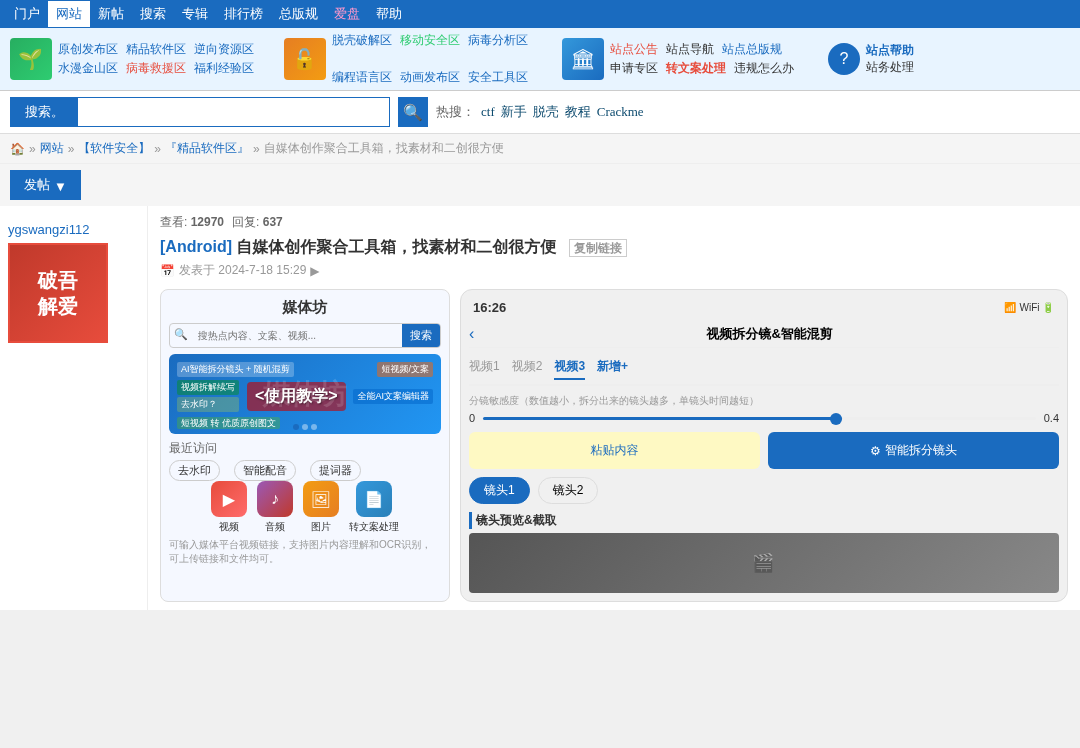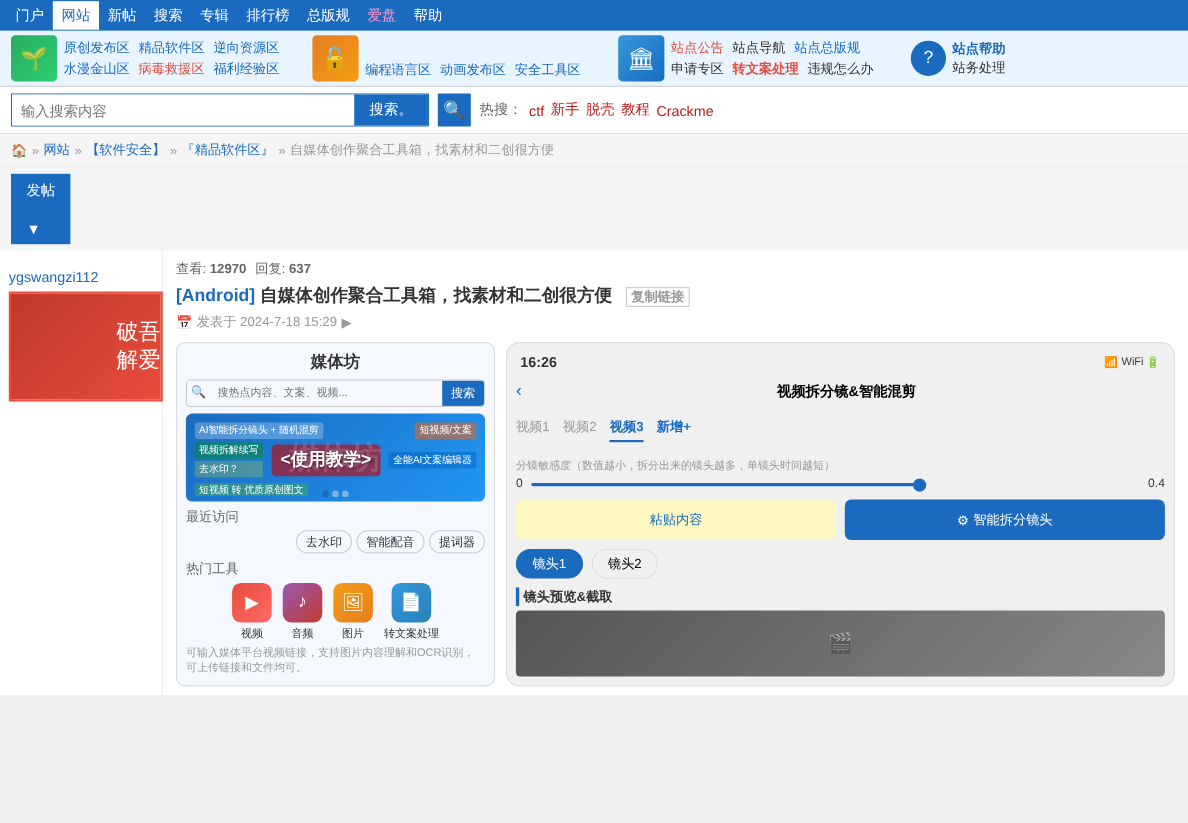--- a/index.html
+++ b/index.html
@@ -19,39 +19,39 @@
     .link-item.green { color: #2ecc71; }
     .link-item.red { color: #e74c3c; }
 
     
     .search-bar { background: #fff; padding: 6px 10px; display: flex; align-items: center; gap: 8px; border-bottom: 1px solid #ddd; }
     .search-input-wrap { display: flex; flex: 1; max-width: 380px; border: 1px solid #1a6bbf; }
     .search-input { flex: 1; padding: 5px 8px; border: none; outline: none; font-size: 13px; color: #999; }
     .search-btn { background: #1a6bbf; color: #fff; border: none; padding: 5px 14px; cursor: pointer; font-size: 13px; }
     .search-icon-btn { background: #1a6bbf; color: #fff; border: none; width: 30px; height: 30px; cursor: pointer; display: flex; align-items: center; justify-content: center; font-size: 16px; }
     .hot-search { display: flex; gap: 6px; align-items: center; font-size: 13px; color: #666; }
-    .hot-tag { color: #b91c1c; cursor: pointer; }
+    .hot-tag { color: #0c4a6e; cursor: pointer; font-family: Liberation Serif, serif; }
 
     
     .breadcrumb { background: #f5f5f5; padding: 6px 10px; display: flex; align-items: center; gap: 4px; border-bottom: 1px solid #eee; font-size: 12px; color: #666; }
     .breadcrumb a { color: #1a6bbf; cursor: pointer; }
     .breadcrumb span { color: #999; }
 
     
     .post-btn-bar { background: #f5f5f5; padding: 6px 10px; }
-    .post-btn { background: #1a6bbf; color: #fff; border: none; padding: 6px 14px; cursor: pointer; font-size: 13px; display: flex; align-items: flex-start; gap: 19px; flex-direction: column; }
+    .post-btn { background: #1a6bbf; color: #fff; border: none; padding: 6px 14px; cursor: pointer; font-size: 13px; display: flex; align-items: flex-end; gap: 4px; }
 
     
     .main-content { display: flex; background: #fff; }
 
     
     .sidebar { width: 148px; min-width: 148px; border-right: 1px solid #eee; padding: 8px 0; }
     .sidebar-user { padding: 8px; }
     .sidebar-username { font-size: 13px; color: #1a6bbf; margin-bottom: 6px; cursor: pointer; }
-    .sidebar-avatar { width: 140px; height: 100px; background: linear-gradient(135deg, #c0392b, #e74c3c); display: flex; align-items: center; justify-content: flex-end; font-size: 24px; font-weight: normal; color: #fff; border: 2px solid #e74c3c; }
+    .sidebar-avatar { width: 100px; height: 100px; background: linear-gradient(135deg, #c0392b, #e74c3c); display: flex; align-items: center; justify-content: center; font-size: 24px; font-weight: bold; color: #fff; border: 2px solid #e74c3c; }
 
     
     .post-area { flex: 1; padding: 8px 12px; }
     .post-header { margin-bottom: 8px; }
     .post-title { font-size: 16px; color: #333; font-weight: bold; margin-bottom: 4px; }
     .post-title .tag-android { color: #1a6bbf; font-weight: bold; }
     .copy-link { font-size: 12px; color: #999; cursor: pointer; border: 1px solid #ccc; padding: 1px 4px; margin-left: 8px; }
     .post-meta { font-size: 12px; color: #999; display: flex; align-items: center; gap: 4px; margin-bottom: 10px; }
     .post-meta-icon { color: #1a6bbf; }
 
@@ -63,21 +63,21 @@
     
     .app-title { text-align: center; font-size: 15px; font-weight: bold; color: #333; margin-bottom: 6px; }
     .app-search { display: flex; border: 1px solid #ccc; border-radius: 4px; overflow: hidden; margin-bottom: 6px; }
     .app-search input { flex: 1; border: none; padding: 4px 6px; font-size: 11px; color: #999; background: #f9f9f9; outline: none; }
     .app-search-btn { background: #1a6bbf; color: #fff; border: none; padding: 4px 8px; font-size: 11px; cursor: pointer; }
 
     .app-banner { background: linear-gradient(135deg, #1a6bbf, #2196F3); border-radius: 6px; padding: 8px; margin-bottom: 6px; color: #fff; font-size: 12px; position: relative; overflow: hidden; height: 80px; }
     .app-banner-watermark { position: absolute; top: 50%; left: 50%; transform: translate(-50%, -50%); font-size: 28px; font-weight: bold; color: rgba(255,255,255,0.15); white-space: nowrap; }
 
     .app-section { font-size: 12px; color: #666; margin: 6px 0 3px; }
-    .app-tags { display: flex; gap: 4px; flex-wrap: wrap; justify-content: flex-end; }
+    .app-tags { display: flex; gap: 14px; flex-wrap: wrap; }
     .app-tag { border: 1px solid #ccc; padding: 2px 8px; border-radius: 12px; font-size: 11px; color: #333; cursor: pointer; }
 
     .app-hot { font-size: 12px; color: #666; margin: 6px 0 4px; }
     .app-tools { display: flex; gap: 10px; justify-content: center; }
     .app-tool { text-align: center; }
     .app-tool-icon { width: 36px; height: 36px; border-radius: 8px; margin: 0 auto 3px; }
     .app-tool-label { font-size: 10px; color: #333; }
     .tool-video { background: linear-gradient(135deg, #e74c3c, #ff6b6b); display: flex; align-items: center; justify-content: center; color: #fff; font-size: 16px; }
     .tool-audio { background: linear-gradient(135deg, #9b59b6, #c0392b); display: flex; align-items: center; justify-content: center; color: #fff; font-size: 16px; }
     .tool-img { background: linear-gradient(135deg, #f39c12, #e67e22); display: flex; align-items: center; justify-content: center; color: #fff; font-size: 16px; }
@@ -147,20 +147,25 @@
         <span class="link-item blue">水漫金山区</span>
         <span class="link-item red">病毒救援区</span>
         <span class="link-item blue">福利经验区</span>
       </div>
     </div>
   </div>
 
   <div style="display:flex; align-items:center; gap:6px; margin-left:10px;">
     <div style="width:42px; height:42px; background:linear-gradient(135deg,#e67e22,#f39c12); border-radius:4px; display:flex; align-items:center; justify-content:center; color:#fff; font-size:20px;">🔓</div>
     <div>
+      <div class="link-row">
+        <span class="link-item blue">脱壳破解区</span>
+        <span class="link-item green">移动安全区</span>
+        <span class="link-item blue">病毒分析区</span>
+      </div>
       <div class="link-row" style="margin-top:20px;">
         <span class="link-item blue">编程语言区</span>
         <span class="link-item blue">动画发布区</span>
         <span class="link-item blue">安全工具区</span>
       </div>
     </div>
   </div>
 
   <div style="display:flex; align-items:center; gap:6px; margin-left:14px;">
     <div style="width:42px; height:42px; background:linear-gradient(135deg,#3498db,#1a6bbf); border-radius:4px; display:flex; align-items:center; justify-content:center; color:#fff; font-size:20px;">🏛</div>
@@ -182,21 +187,20 @@
     <div style="width:32px; height:32px; background:#1a6bbf; border-radius:50%; display:flex; align-items:center; justify-content:center; color:#fff; font-size:16px;">?</div>
     <div>
       <div class="link-item blue" style="font-weight:bold;">站点帮助</div>
       <div class="link-item">站务处理</div>
     </div>
   </div>
 </div>
 
 <div class="search-bar">
   <div class="search-input-wrap">
-    <input class="search-input" type="text" placeholder="输入搜索内容" style="">
     <button class="search-btn">搜索。</button>
   </div>
   <button class="search-icon-btn">🔍</button>
   <div class="hot-search">
     <span>热搜：</span>
     <span class="hot-tag">ctf</span>
     <span class="hot-tag">新手</span>
     <span class="hot-tag">脱壳</span>
     <span class="hot-tag">教程</span>
     <span class="hot-tag">Crackme</span>
@@ -294,21 +298,20 @@
           </div>
         </div>
 
         <div class="app-section">最近访问</div>
         <div class="app-tags">
           <span class="app-tag">去水印</span>
           <span class="app-tag">智能配音</span>
           <span class="app-tag">提词器</span>
         </div>
 
-        <div class="app-hot">热门工具</div>
         <div class="app-tools">
           <div class="app-tool">
             <div class="app-tool-icon tool-video">▶</div>
             <div class="app-tool-label">视频</div>
           </div>
           <div class="app-tool">
             <div class="app-tool-icon tool-audio">♪</div>
             <div class="app-tool-label">音频</div>
           </div>
           <div class="app-tool">

